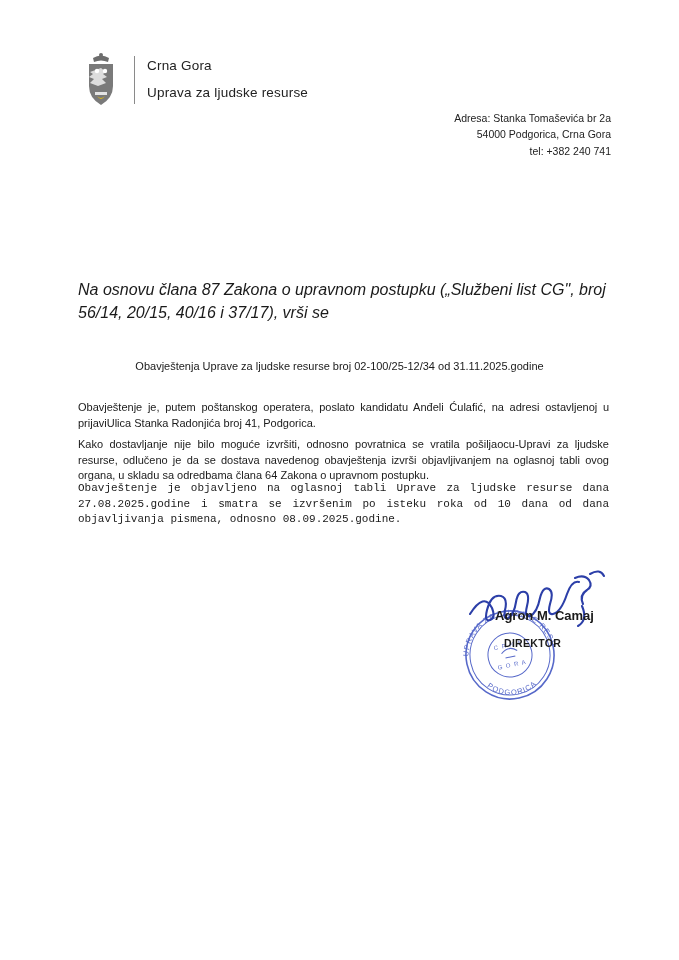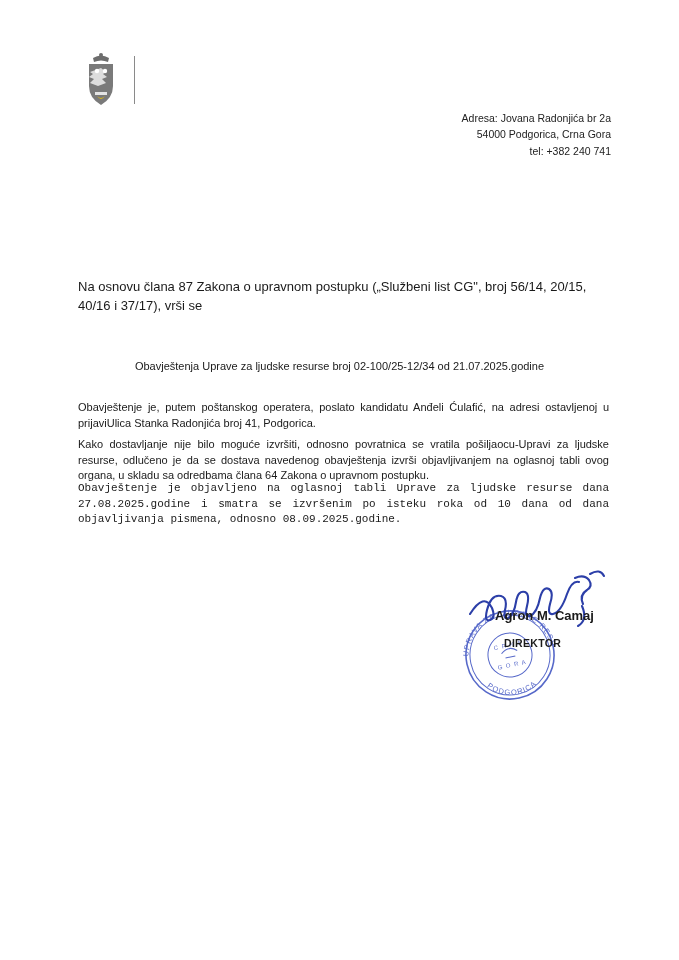--- a/index.html
+++ b/index.html
@@ -82,23 +82,24 @@
     color: #1a1a1a;
   }
   .refrow .date { margin-right: 60px; }
 
   
   .intro {
     position: absolute;
     left: 78px;
     right: 68px;
     top: 278px;
-    font-size: 13px;
+    font-size: 16px;
     line-height: 1.45;
     color: #1a1a1a;
+    font-style: italic;
   }
   .title {
     position: absolute;
     left: 0;
     right: 0;
     top: 334px;
     text-align: center;
     font-size: 17px;
     letter-spacing: .6px;
     color: #111;
@@ -186,32 +187,36 @@
             <path d="M23 16 l5 4 -3 2 4 3 -5 2 4 4 -8 3 -8 -3 4 -4 -5 -2 4 -3 -3 -2 z" opacity="0.75"></path>
             <circle cx="19" cy="19" r="2.2"></circle>
             <circle cx="27" cy="19" r="2.2"></circle>
             <path d="M17 40 h12 v3 h-12 z" opacity="0.8"></path>
           </g>
           <path d="M19 44 q4 6 8 0 q-4 4 -8 0z" fill="#f0c000" opacity="0.9"></path>
         </g>
       </svg>
     </div>
     <div class="header-divider"></div>
+    <div class="header-text">
+      <div class="header-line1">Crna Gora</div>
+      <div class="header-line2">Uprava za ljudske resurse</div>
+    </div>
   </div>
 
   <div class="address">
-    <div>Adresa: Jovana Radonjića br 2a</div>
+    <div>Adresa: Stanka Tomaševića br 2a</div>
     <div>54000 Podgorica, Crna Gora</div>
     <div>tel: +382 240 741</div>
   </div>
 
 
   <div class="intro">Na osnovu člana 87 Zakona o upravnom postupku („Službeni list CG", broj 56/14, 20/15, 40/16 i 37/17), vrši se</div>
 
-  <div class="subtitle">Obavještenja Uprave za ljudske resurse broj 02-100/25-12/34 od 21.07.2025.godine</div>
+  <div class="subtitle">Obavještenja Uprave za ljudske resurse broj 02-100/25-12/34 od 31.11.2025.godine</div>
 
   <div class="para p1">Obavještenje je, putem poštanskog operatera, poslato  kandidatu Anđeli Ćulafić, na adresi ostavljenoj u prijaviUlica Stanka Radonjića broj 41, Podgorica.</div>
   <div class="para p2">Kako dostavljanje nije bilo moguće izvršiti, odnosno povratnica se vratila pošiljaocu-Upravi za ljudske resurse, odlučeno je da se dostava navedenog  obavještenja izvrši objavljivanjem na oglasnoj tabli ovog organa, u skladu sa odredbama člana 64 Zakona o upravnom postupku.</div>
   <div class="para p3">Obavještenje  je objavljeno na oglasnoj tabli Uprave za ljudske resurse  dana 27.08.2025.godine i smatra  se izvršenim po isteku roka od 10 dana od dana objavljivanja pismena, odnosno 08.09.2025.godine.</div>
 
   <div class="sig-area">
 
     <div class="stamp">
       <svg width="120" height="120" viewBox="0 0 120 120" xmlns="http://www.w3.org/2000/svg">
         <defs>

